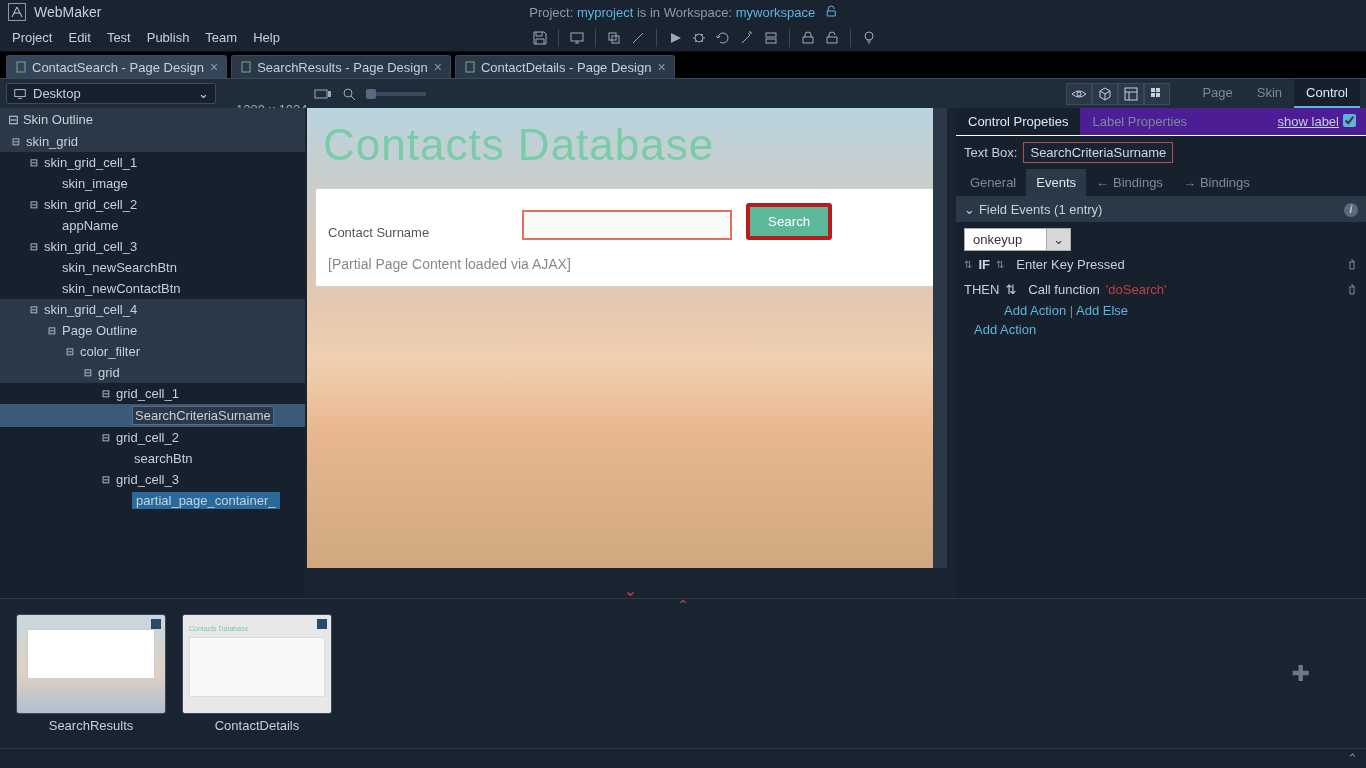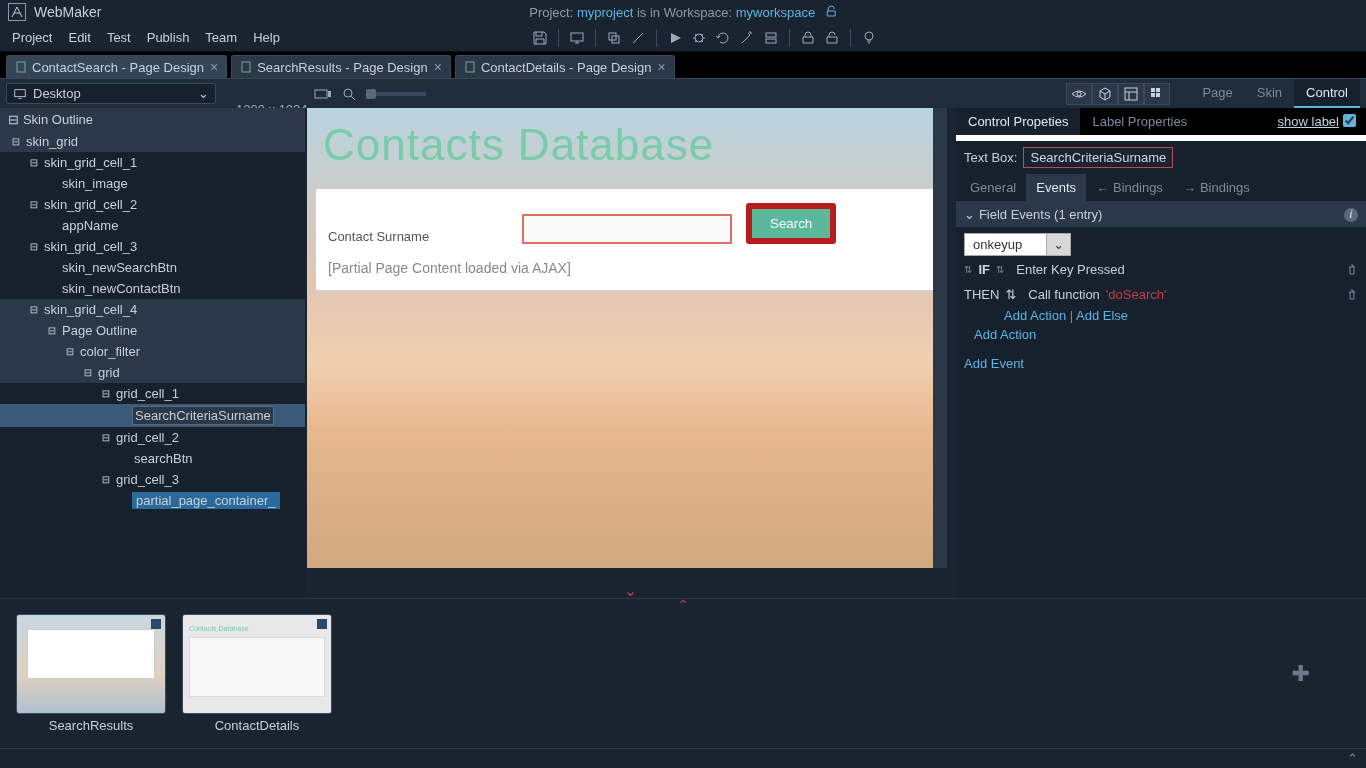--- a/index.html
+++ b/index.html
@@ -61,26 +61,26 @@
 
 
 .canvas-wrap { flex: 1; overflow: auto; background: #1a2430; padding: 0; position: relative; }
 .canvas { width: 640px; height: 460px; margin-left: 2px; background: linear-gradient(180deg, #b8d4e0 0%, #d8c8b8 30%, #e8c8b0 45%, #f0d0b0 55%, #e8b890 70%, #d0a880 100%); position: relative; overflow: hidden; }
 .canvas .scrollbar-v { position: absolute; right: 0; top: 0; bottom: 0; width: 14px; background: #2a3848; }
 .canvas-title { font-size: 44px; font-weight: 300; color: #7acba8; padding: 12px 16px 8px; letter-spacing: 1px; }
 .search-card { background: #fff; margin: 10px 8px; padding: 14px 12px; border-radius: 3px; border: 1px solid #d0d0d0; }
 .search-row { display: flex; align-items: flex-end; gap: 14px; }
 .search-label { color: #555; width: 180px; }
 .search-input { flex: 0 0 210px; height: 30px; border: 2px solid #e07060; background: #fafafa; }
-.search-btn { background: #5cb89a; color: #fff; border: 6px solid #b91c1c; padding: 7px 18px; border-radius: 3px; cursor: pointer; }
+.search-btn { background: #5cb89a; color: #fff; border: 4px solid #b91c1c; padding: 7px 18px; border-radius: 3px; cursor: pointer; }
 .partial-note { color: #888; margin-top: 16px; font-size: 14px; }
 .canvas-expand { position: absolute; bottom: -2px; left: 50%; transform: translateX(-50%); color: #c04040; cursor: pointer; font-size: 16px; }
 
 
-.prop-tabs { display: flex; background: #000000; border-bottom: 6px solid #ffffff; }
+.prop-tabs { display: flex; background: #4c1d95; border-bottom: 1px solid #ffffff; }
 .prop-tab { padding: 6px 12px; color: #7a8a9c; cursor: pointer; }
 .prop-tab.active { background: #17212d; color: #e0e8f0; }
 .showlabel { margin-left: auto; padding: 6px 10px; display: flex; align-items: flex-start; gap: 4px; text-decoration: underline; }
 .showlabel input { accent-color: #5fb3e0; }
 .field-id-row { padding: 6px 8px; display: flex; align-items: center; gap: 6px; background: #17212d; }
 .field-id-box { border: 1px solid #b05050; padding: 2px 6px; background: #1a2430; color: #d0d8e0; }
 .sub-tabs { display: flex; background: #17212d; border-bottom: 1px solid #2a3848; padding: 0 4px; }
 .sub-tab { padding: 6px 10px; color: #7a8a9c; cursor: pointer; display: flex; align-items: center; gap: 4px; }
 .sub-tab.active { color: #e0e8f0; background: #2a3848; }
 .events-section-hdr { background: #2a3848; padding: 5px 8px; display: flex; align-items: center; cursor: pointer; }
@@ -493,23 +493,20 @@
       </div>
       <div class="action-links">
         <a class="link">Add Action</a>
         <span style="color:#7a8a9c;"> | </span>
         <a class="link">Add Else</a>
       </div>
       <div style="padding:2px 0 0 10px;">
         <a class="link">Add Action</a>
       </div>
     </div>
-    <div class="add-event">
-      <a class="link">Add Event</a>
-    </div>
   </div>
 </div>
 
 <div class="thumbs">
   <span class="thumbs-collapse">⌃</span>
   <div class="thumb">
     <div class="preview" style="background:linear-gradient(180deg,#c8d8e0 0%, #e0d0c0 60%, #b0c0d0 100%);">
       <div class="mini-logo"></div>
       <div style="position:absolute;top:14px;left:10px;right:10px;height:50px;background:#fff;border:1px solid #ccc;"></div>
     </div>

